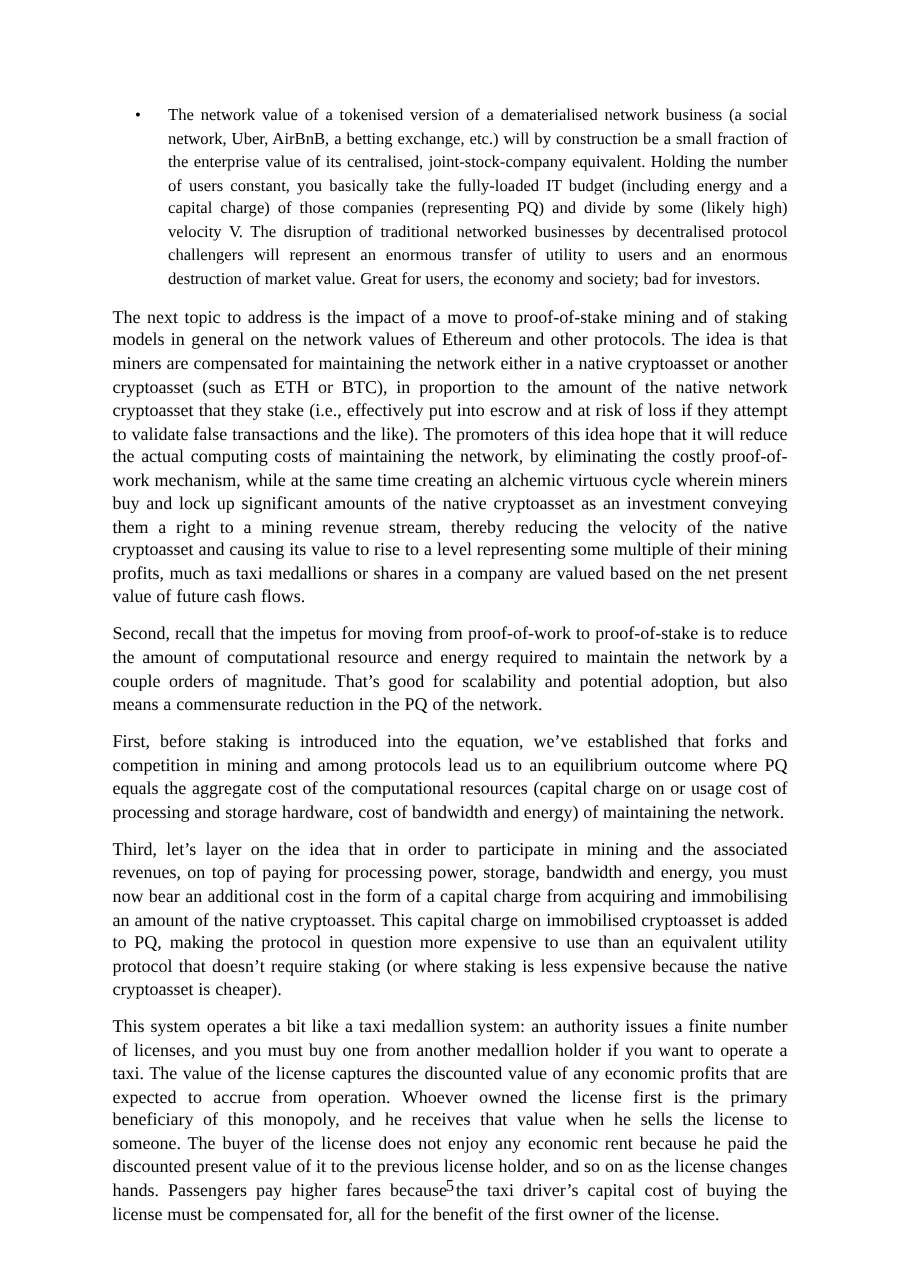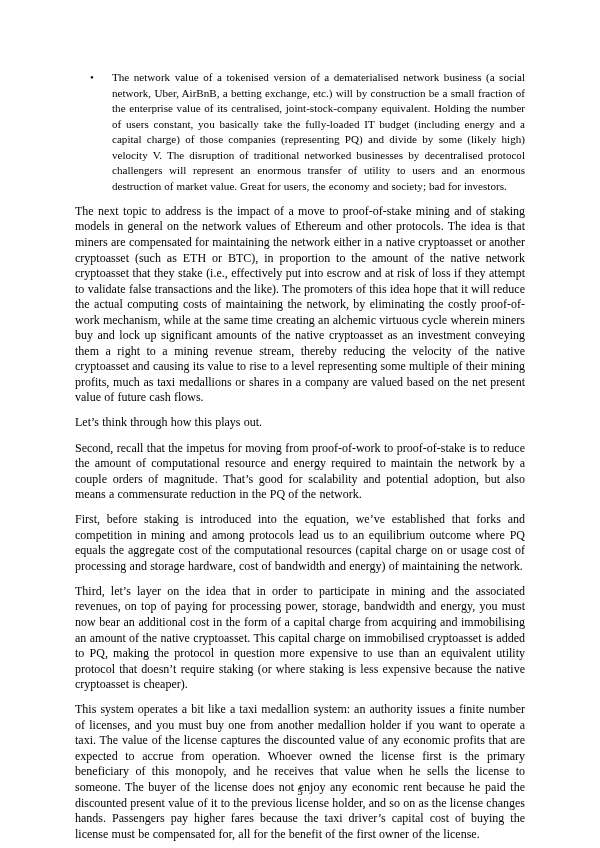--- a/index.html
+++ b/index.html
@@ -96,21 +96,20 @@
 
     <ul class="bullet-list">
       <li class="bullet-item">
         <span class="bullet-marker">•</span>
         <span>The network value of a tokenised version of a dematerialised network business (a social network, Uber, AirBnB, a betting exchange, etc.) will by construction be a small fraction of the enterprise value of its centralised, joint-stock-company equivalent.  Holding the number of users constant, you basically take the fully-loaded IT budget (including energy and a capital charge) of those companies (representing PQ) and divide by some (likely high) velocity V.  The disruption of traditional networked businesses by decentralised protocol challengers will represent an enormous transfer of utility to users and an enormous destruction of market value.  Great for users, the economy and society; bad for investors.</span>
       </li>
     </ul>
 
     <p class="body-par spaced">The next topic to address is the impact of a move to proof-of-stake mining and of staking models in general on the network values of Ethereum and other protocols.  The idea is that miners are compensated for maintaining the network either in a native cryptoasset or another cryptoasset (such as ETH or BTC), in proportion to the amount of the native network cryptoasset that they stake (i.e., effectively put into escrow and at risk of loss if they attempt to validate false transactions and the like).    The promoters of this idea hope that it will reduce the actual computing costs of maintaining the network, by eliminating the costly proof-of-work mechanism, while at the same time creating an alchemic virtuous cycle wherein miners buy and lock up significant amounts of the native cryptoasset as an investment conveying them a right to a mining revenue stream, thereby reducing the velocity of the native cryptoasset and causing its value to rise to a level representing some multiple of their mining profits, much as taxi medallions or shares in a company are valued based on the net present value of future cash flows.</p>
 
-    <p class="body-par spaced">Let’s think through how this plays out.</p>
 
     <p class="body-par spaced">Second, recall that the impetus for moving from proof-of-work to proof-of-stake is to reduce the amount of computational resource and energy required to maintain the network by a couple orders of magnitude.  That’s good for scalability and potential adoption, but also means a commensurate reduction in the PQ of the network.</p>
 
     <p class="body-par spaced">First, before staking is introduced into the equation, we’ve established that forks and competition in mining and among protocols lead us to an equilibrium outcome where PQ equals the aggregate cost of the computational resources (capital charge on or usage cost of processing and storage hardware, cost of bandwidth and energy) of maintaining the network.</p>
 
     <p class="body-par spaced">Third, let’s layer on the idea that in order to participate in mining and the associated revenues, on top of paying for processing power, storage, bandwidth and energy, you must now bear an additional cost in the form of a capital charge from acquiring and immobilising an amount of the native cryptoasset.  This capital charge on immobilised cryptoasset is added to PQ, making the protocol in question more expensive to use than an equivalent utility protocol that doesn’t require staking (or where staking is less expensive because the native cryptoasset is cheaper).</p>
 
     <p class="body-par spaced">This system operates a bit like a taxi medallion system: an authority issues a finite number of licenses, and you must buy one from another medallion holder if you want to operate a taxi.  The value of the license captures the discounted value of any economic profits that are expected to accrue from operation.   Whoever owned the license first is the primary beneficiary of this monopoly, and he receives that value when he sells the license to someone.  The buyer of the license does not enjoy any economic rent because he paid the discounted present value of it to the previous license holder, and so on as the license changes hands.  Passengers pay higher fares because the taxi driver’s capital cost of buying the license must be compensated for, all for the benefit of the first owner of the license.</p>
 
   </div>

